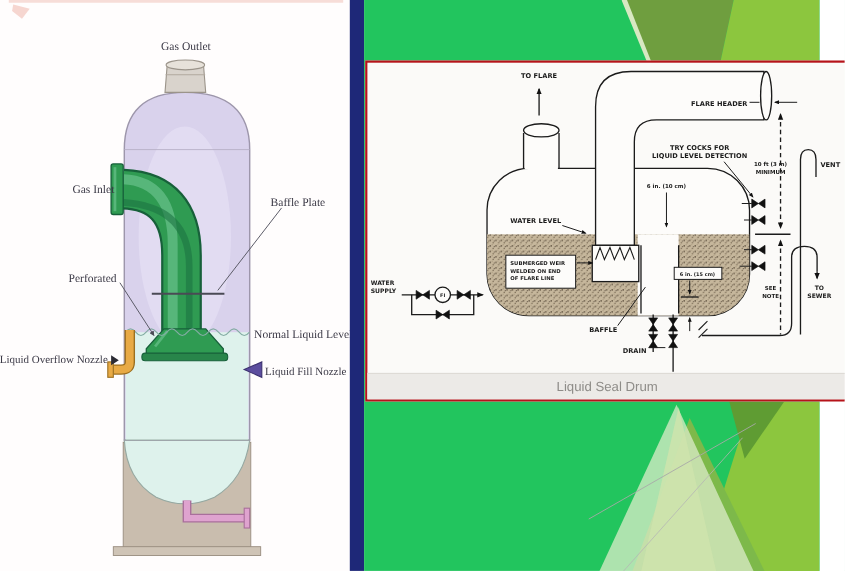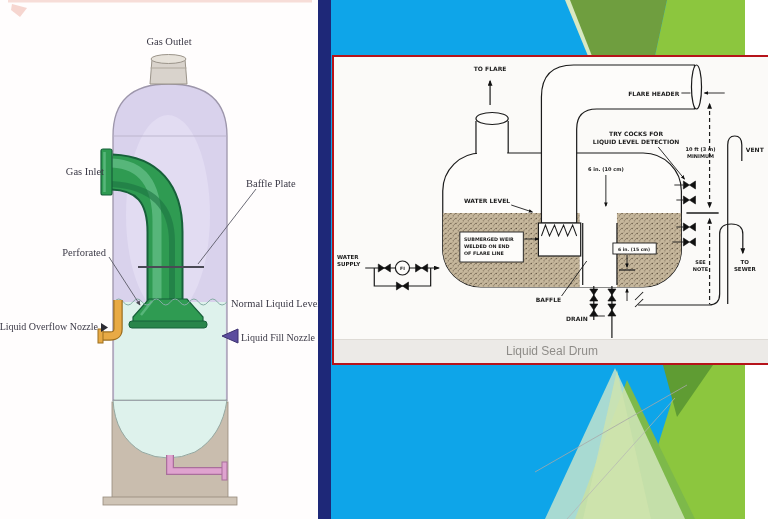--- a/index.html
+++ b/index.html
@@ -1,20 +1,20 @@
 <!DOCTYPE html>
 <html><head>
 <meta charset="utf-8">
 <style>
   html,body{margin:0;padding:0;background:#fff;}
   .slide{position:relative;width:768px;height:519px;overflow:hidden;background:#fff;
          font-family:"Liberation Sans",sans-serif;}
   .panel-left{position:absolute;left:0;top:0;width:318px;height:519px;background:#fffdfd;}
   .divider{position:absolute;left:318px;top:0;width:13px;height:519px;background:#1e2878;}
-  .panel-right{position:absolute;left:331px;top:0;width:414px;height:519px;background:#0ea5e9;}
+  .panel-right{position:absolute;left:331px;top:0;width:414px;height:519px;background:#22c55e;}
   .deco-top{position:absolute;top:0;right:0;width:180px;height:56px;}
   .deco-bottom{position:absolute;bottom:0;right:0;width:210px;height:154px;}
   .figure-box{position:absolute;top:55px;left:1px;width:440px;height:310px;box-sizing:border-box;
               border:2px solid #b6131a;background:#fbfaf8;}
   .figure-box svg{display:block;}
   .caption{height:23px;line-height:23px;text-align:center;font-size:12px;color:#8e8c88;
            background:#eceae7;border-top:1px solid #dedbd6;font-family:"Liberation Sans",sans-serif;}
   .lt{font-family:"Liberation Serif",serif;fill:#3b3946;}
   .rt{font-family:"DejaVu Sans",sans-serif;fill:#1b1b1b;font-weight:600;}
   text{user-select:none;}

